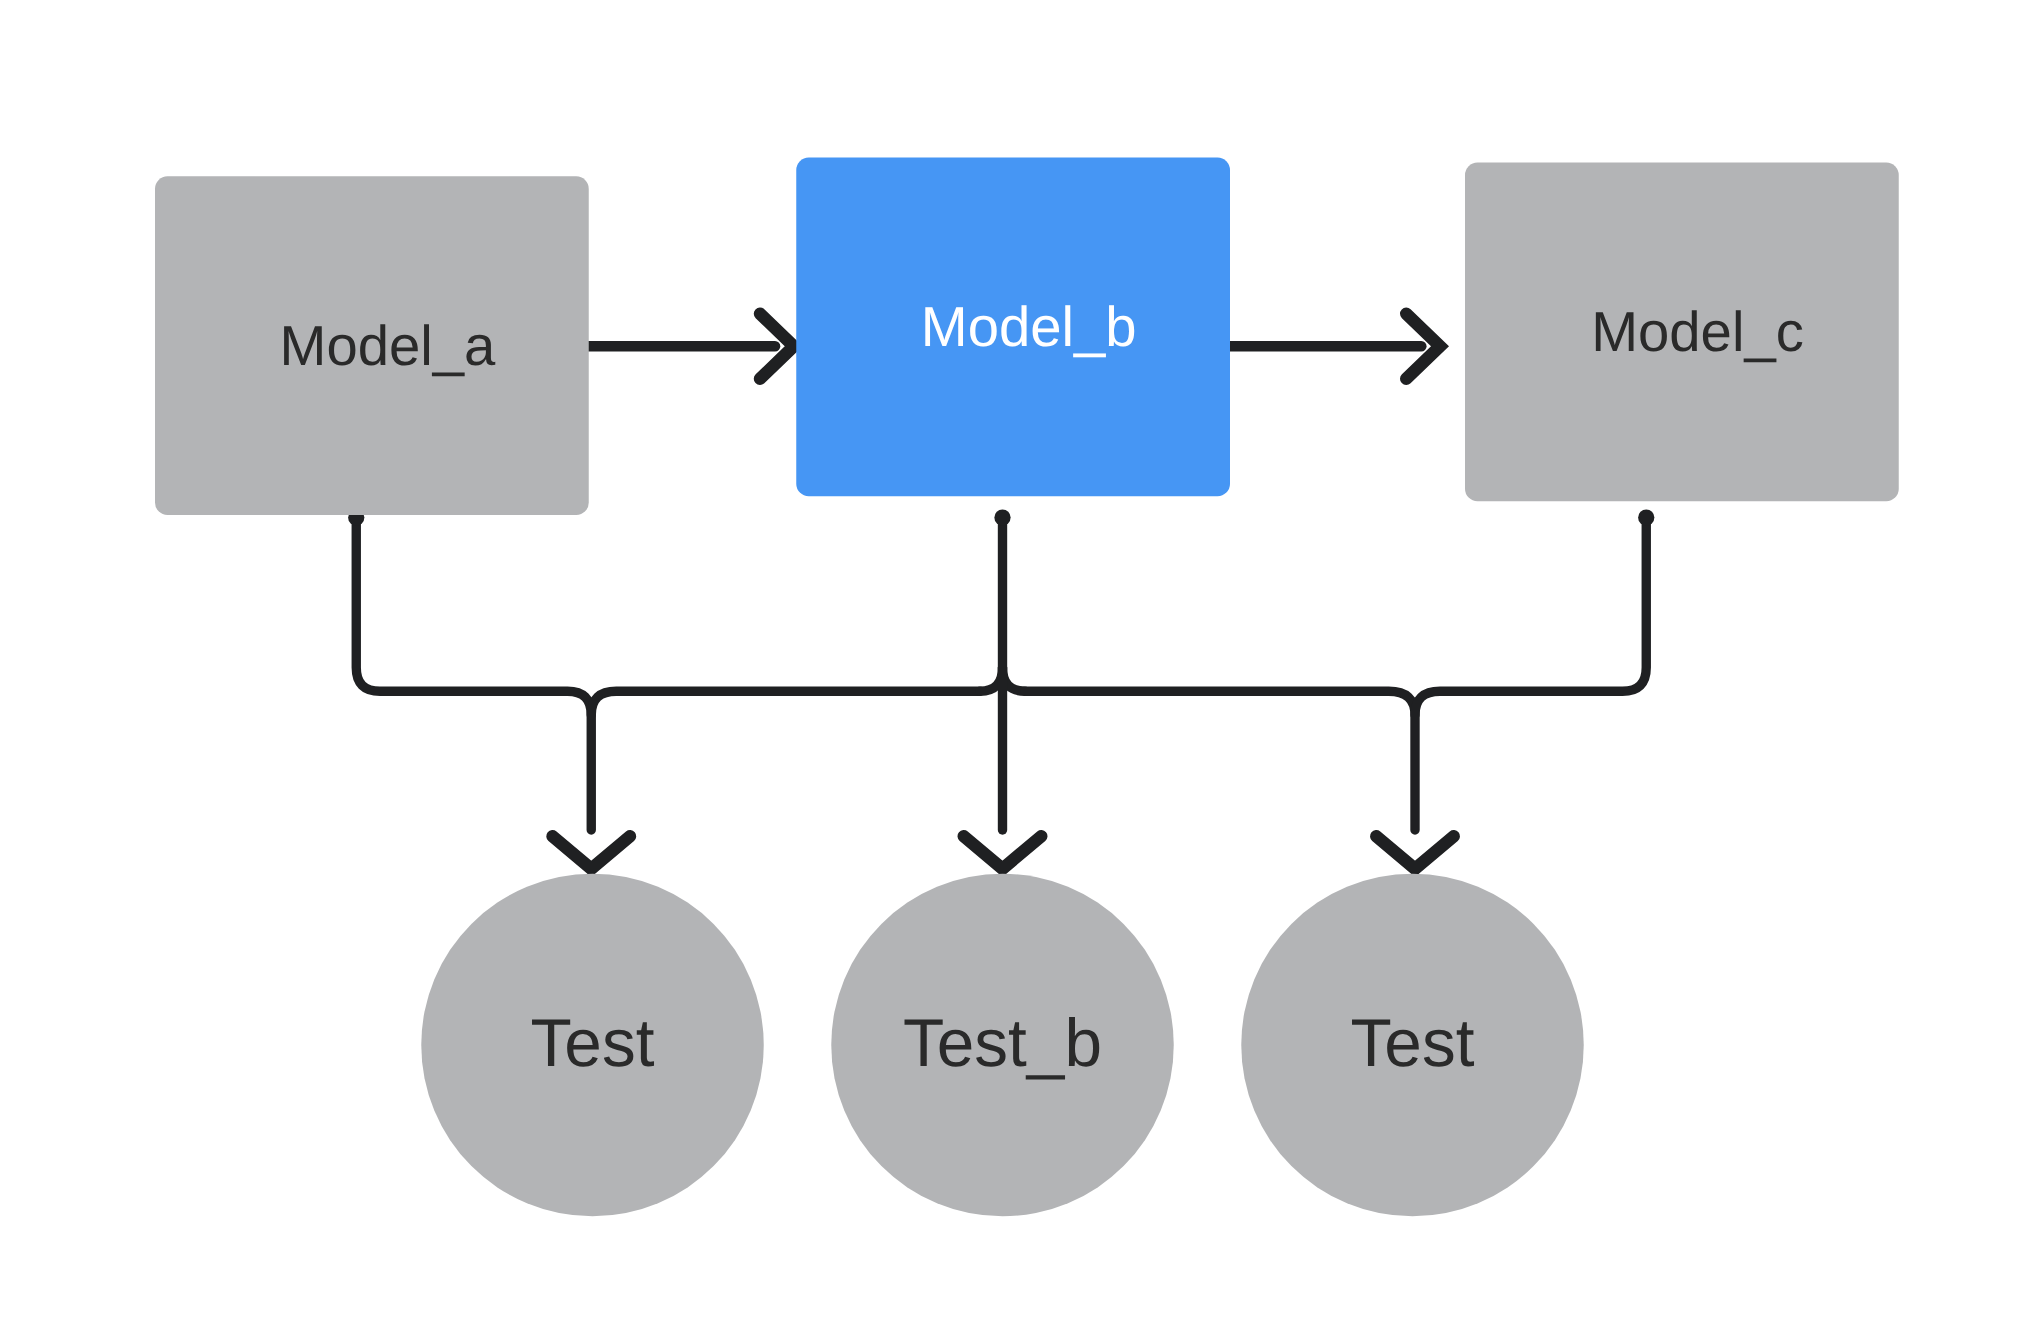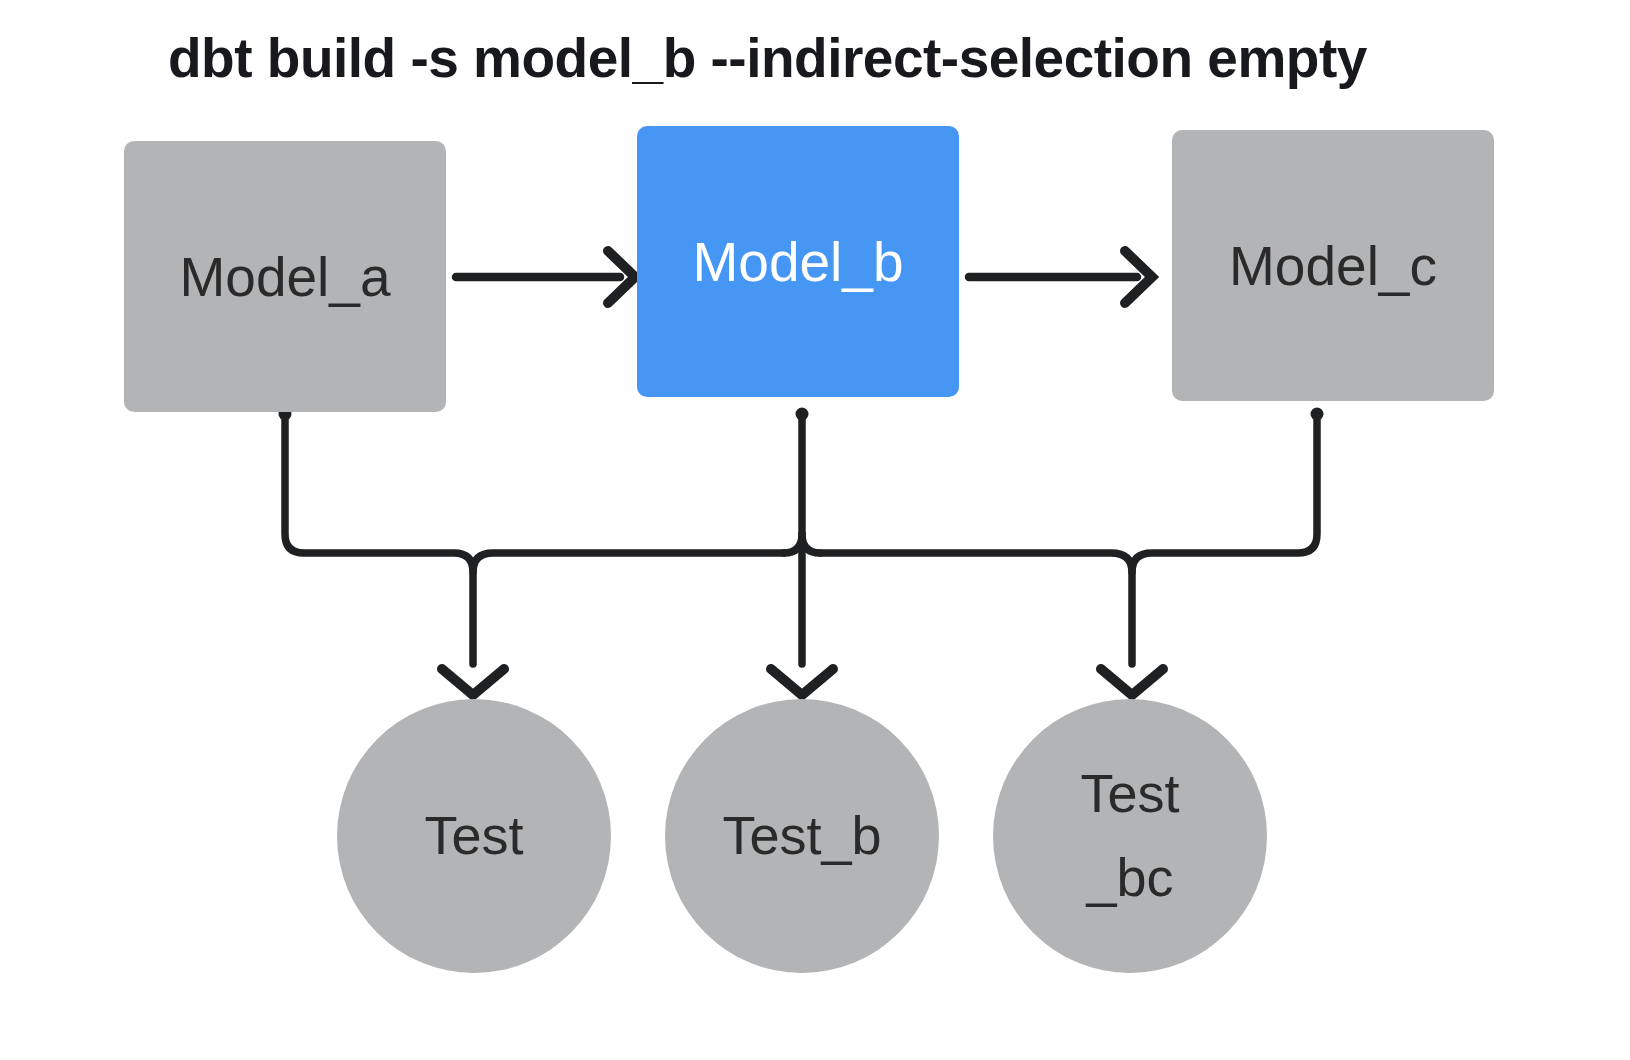--- a/index.html
+++ b/index.html
@@ -32,21 +32,21 @@
   .wire{fill:none;stroke:var(--line);stroke-width:7.5;stroke-linecap:round;}
   .shaft{fill:none;stroke:var(--line);stroke-width:8.5;stroke-linecap:round;}
   .chevron{fill:none;stroke:var(--line);stroke-width:10;stroke-linecap:round;stroke-linejoin:miter;}
   .dot{fill:var(--line);}
   .node-box{
     position:absolute;
     width:322px;height:271px;
     background:var(--node-fill);
     border-radius:10px;
     display:flex;align-items:center;justify-content:center;
-    font-size:55px;color:var(--node-text);
+    font-size:45px;color:var(--node-text);padding-left:25px;
   }
   .node-box[data-state="selected"]{
     background:var(--selected-fill);
     color:var(--selected-text);
   }
   .node-circle{
     position:absolute;
     width:274px;height:274px;
     background:var(--node-fill);
     border-radius:50%;
@@ -54,21 +54,20 @@
     font-size:54px;line-height:1.55;color:var(--node-text);
     text-align:center;
   }
   .node-label{white-space:nowrap;}
 </style>
 </head>
 <body>
 
 <div class="canvas">
 
-  <div class="title">dbt build -s model_b --indirect-selection empty</div>
 
   <svg class="wires" viewBox="0 0 1630 1060" xmlns="http://www.w3.org/2000/svg">
 
     <path class="shaft" d="M456 277 L620 277"></path>
     <path class="chevron" d="M608 251 L635 277 L608 303"></path>
 
     <path class="shaft" d="M969 277 L1137 277"></path>
     <path class="chevron" d="M1125 251 L1152 277 L1125 303"></path>
 
     <path class="wire" d="M285 414 L285 534 Q285 553 304 553 L454 553 Q473 553 473 572 L473 664"></path>
@@ -108,16 +107,15 @@
   <div class="node-circle" style="left:337px;top:699px;" data-state="unselected">
     <div class="node-label">Test</div>
   </div>
 
   <div class="node-circle" style="left:665px;top:699px;" data-state="unselected">
     <div class="node-label">Test_b</div>
   </div>
 
   <div class="node-circle" style="left:993px;top:699px;" data-state="unselected">
     <div class="node-label">Test</div>
-    <div class="node-label">_bc</div>
   </div>
 
 </div>
 
 </body></html>

